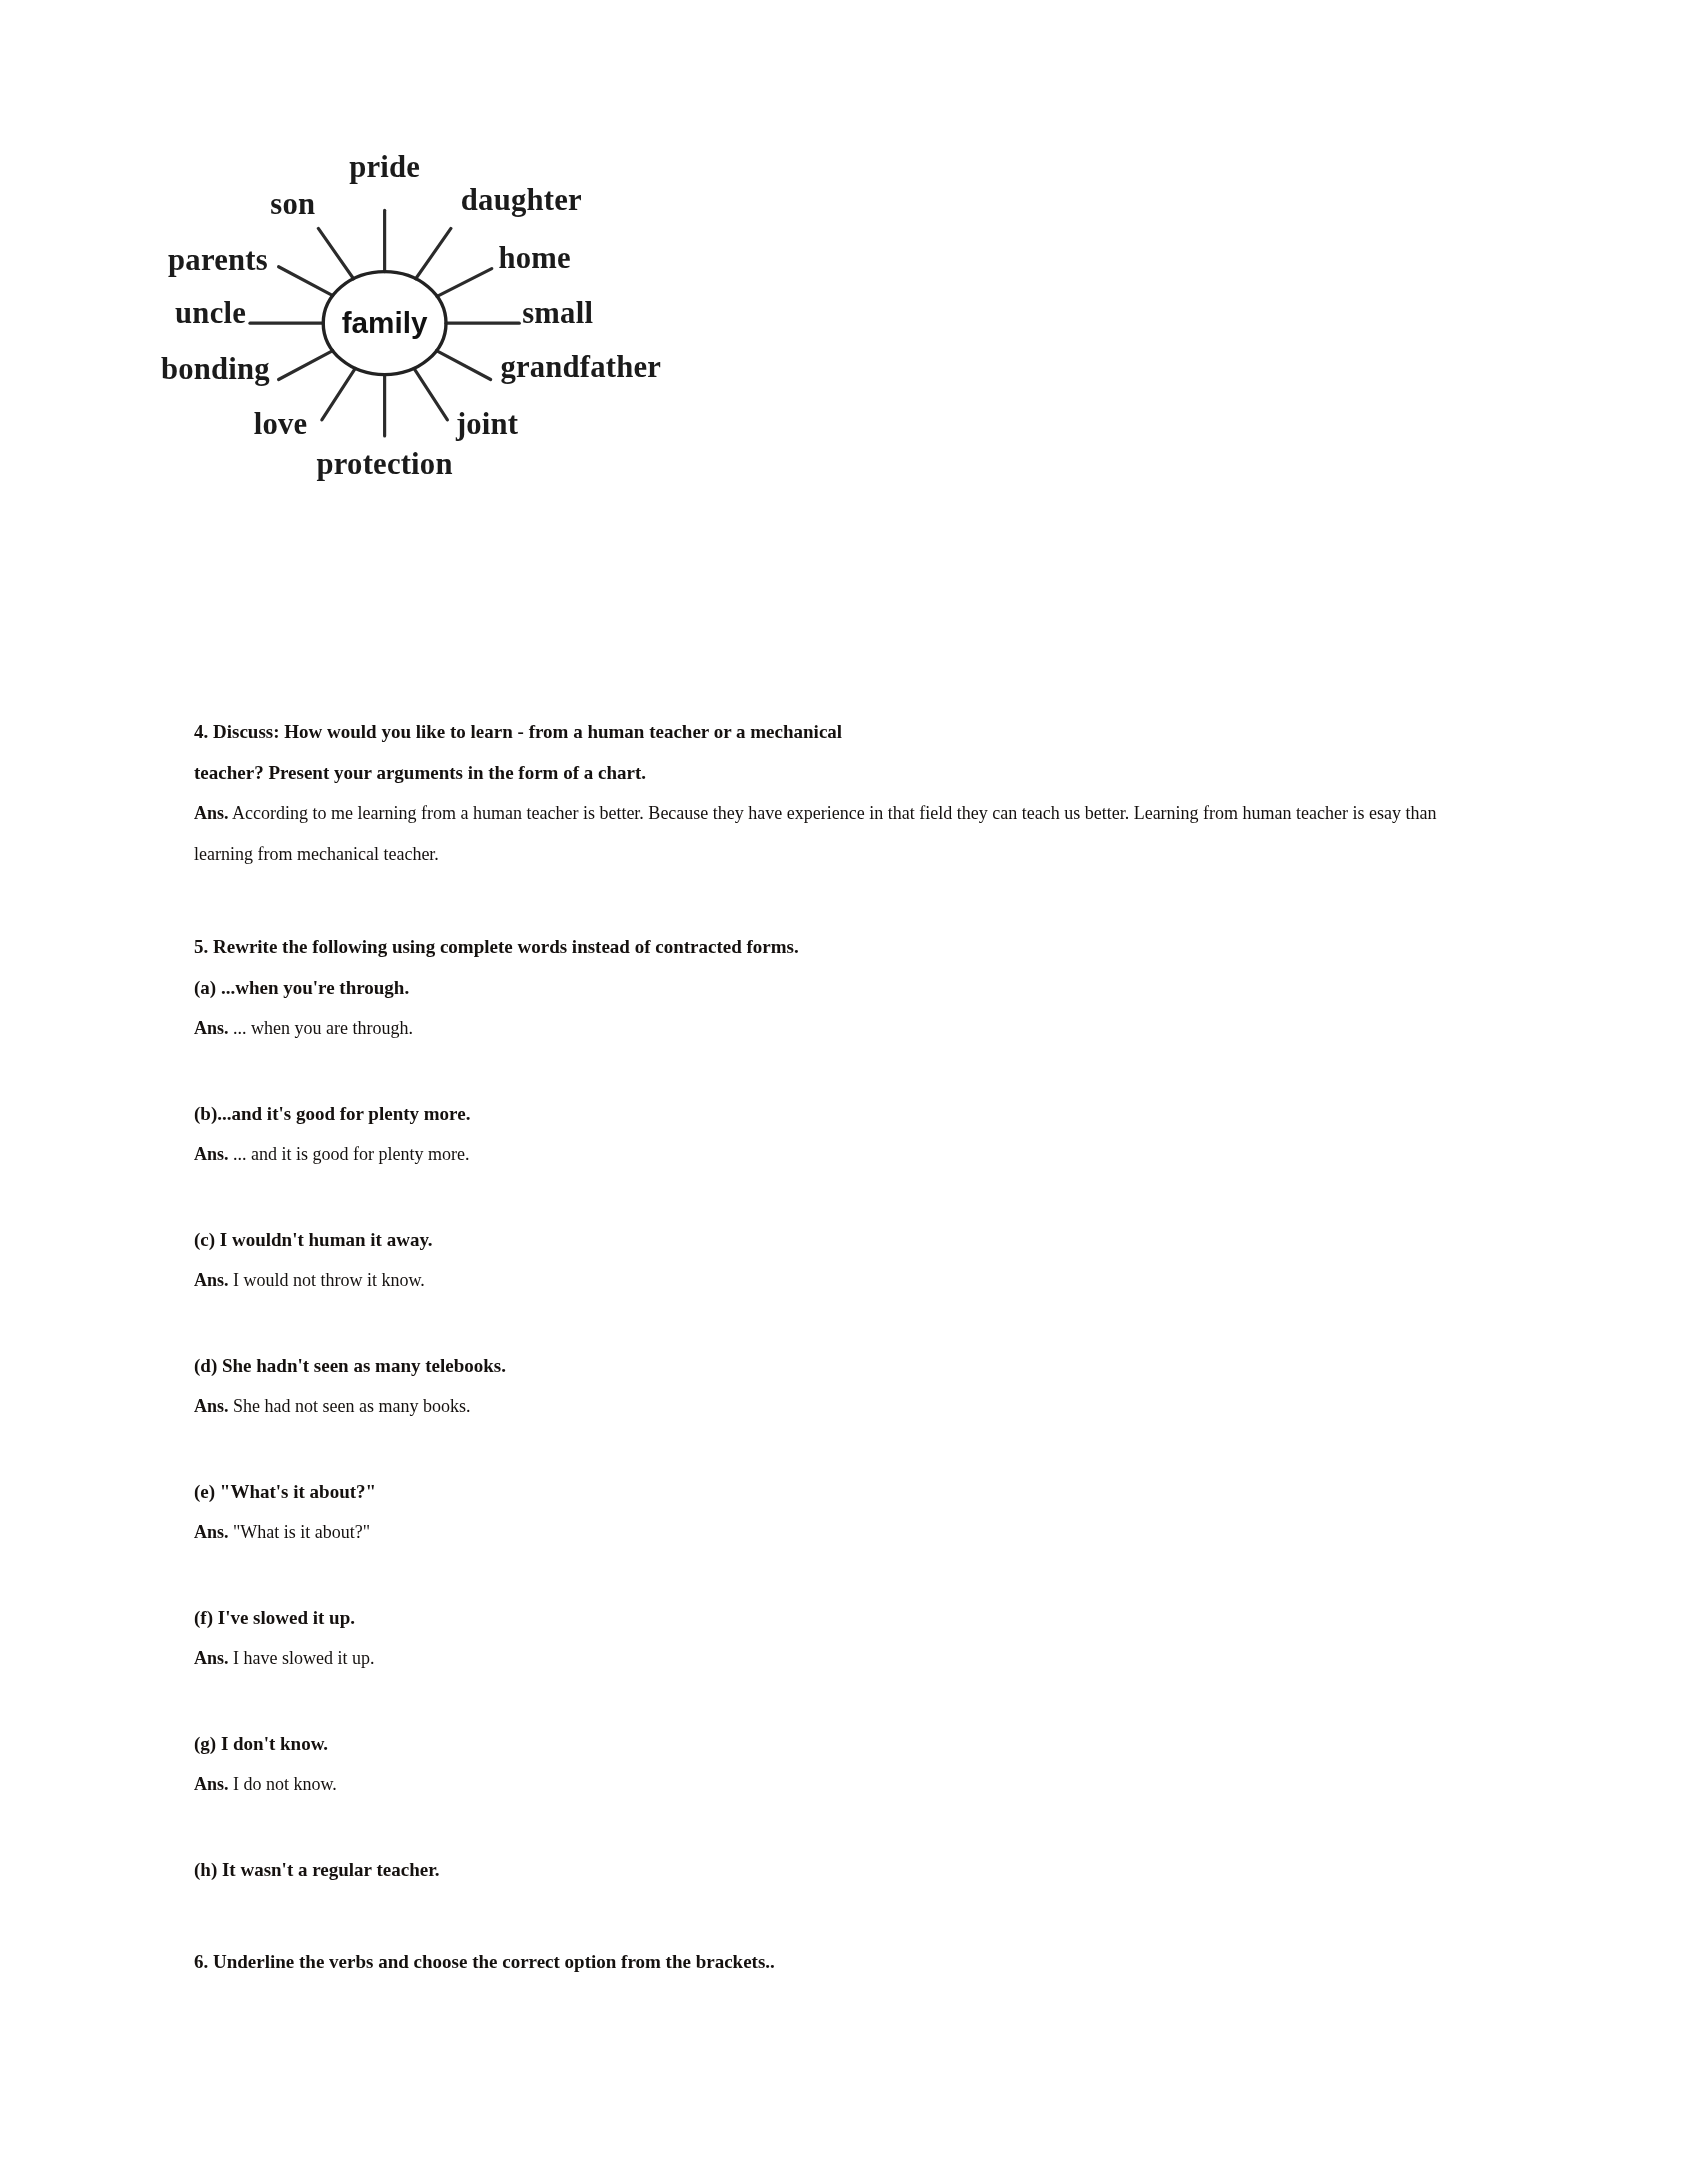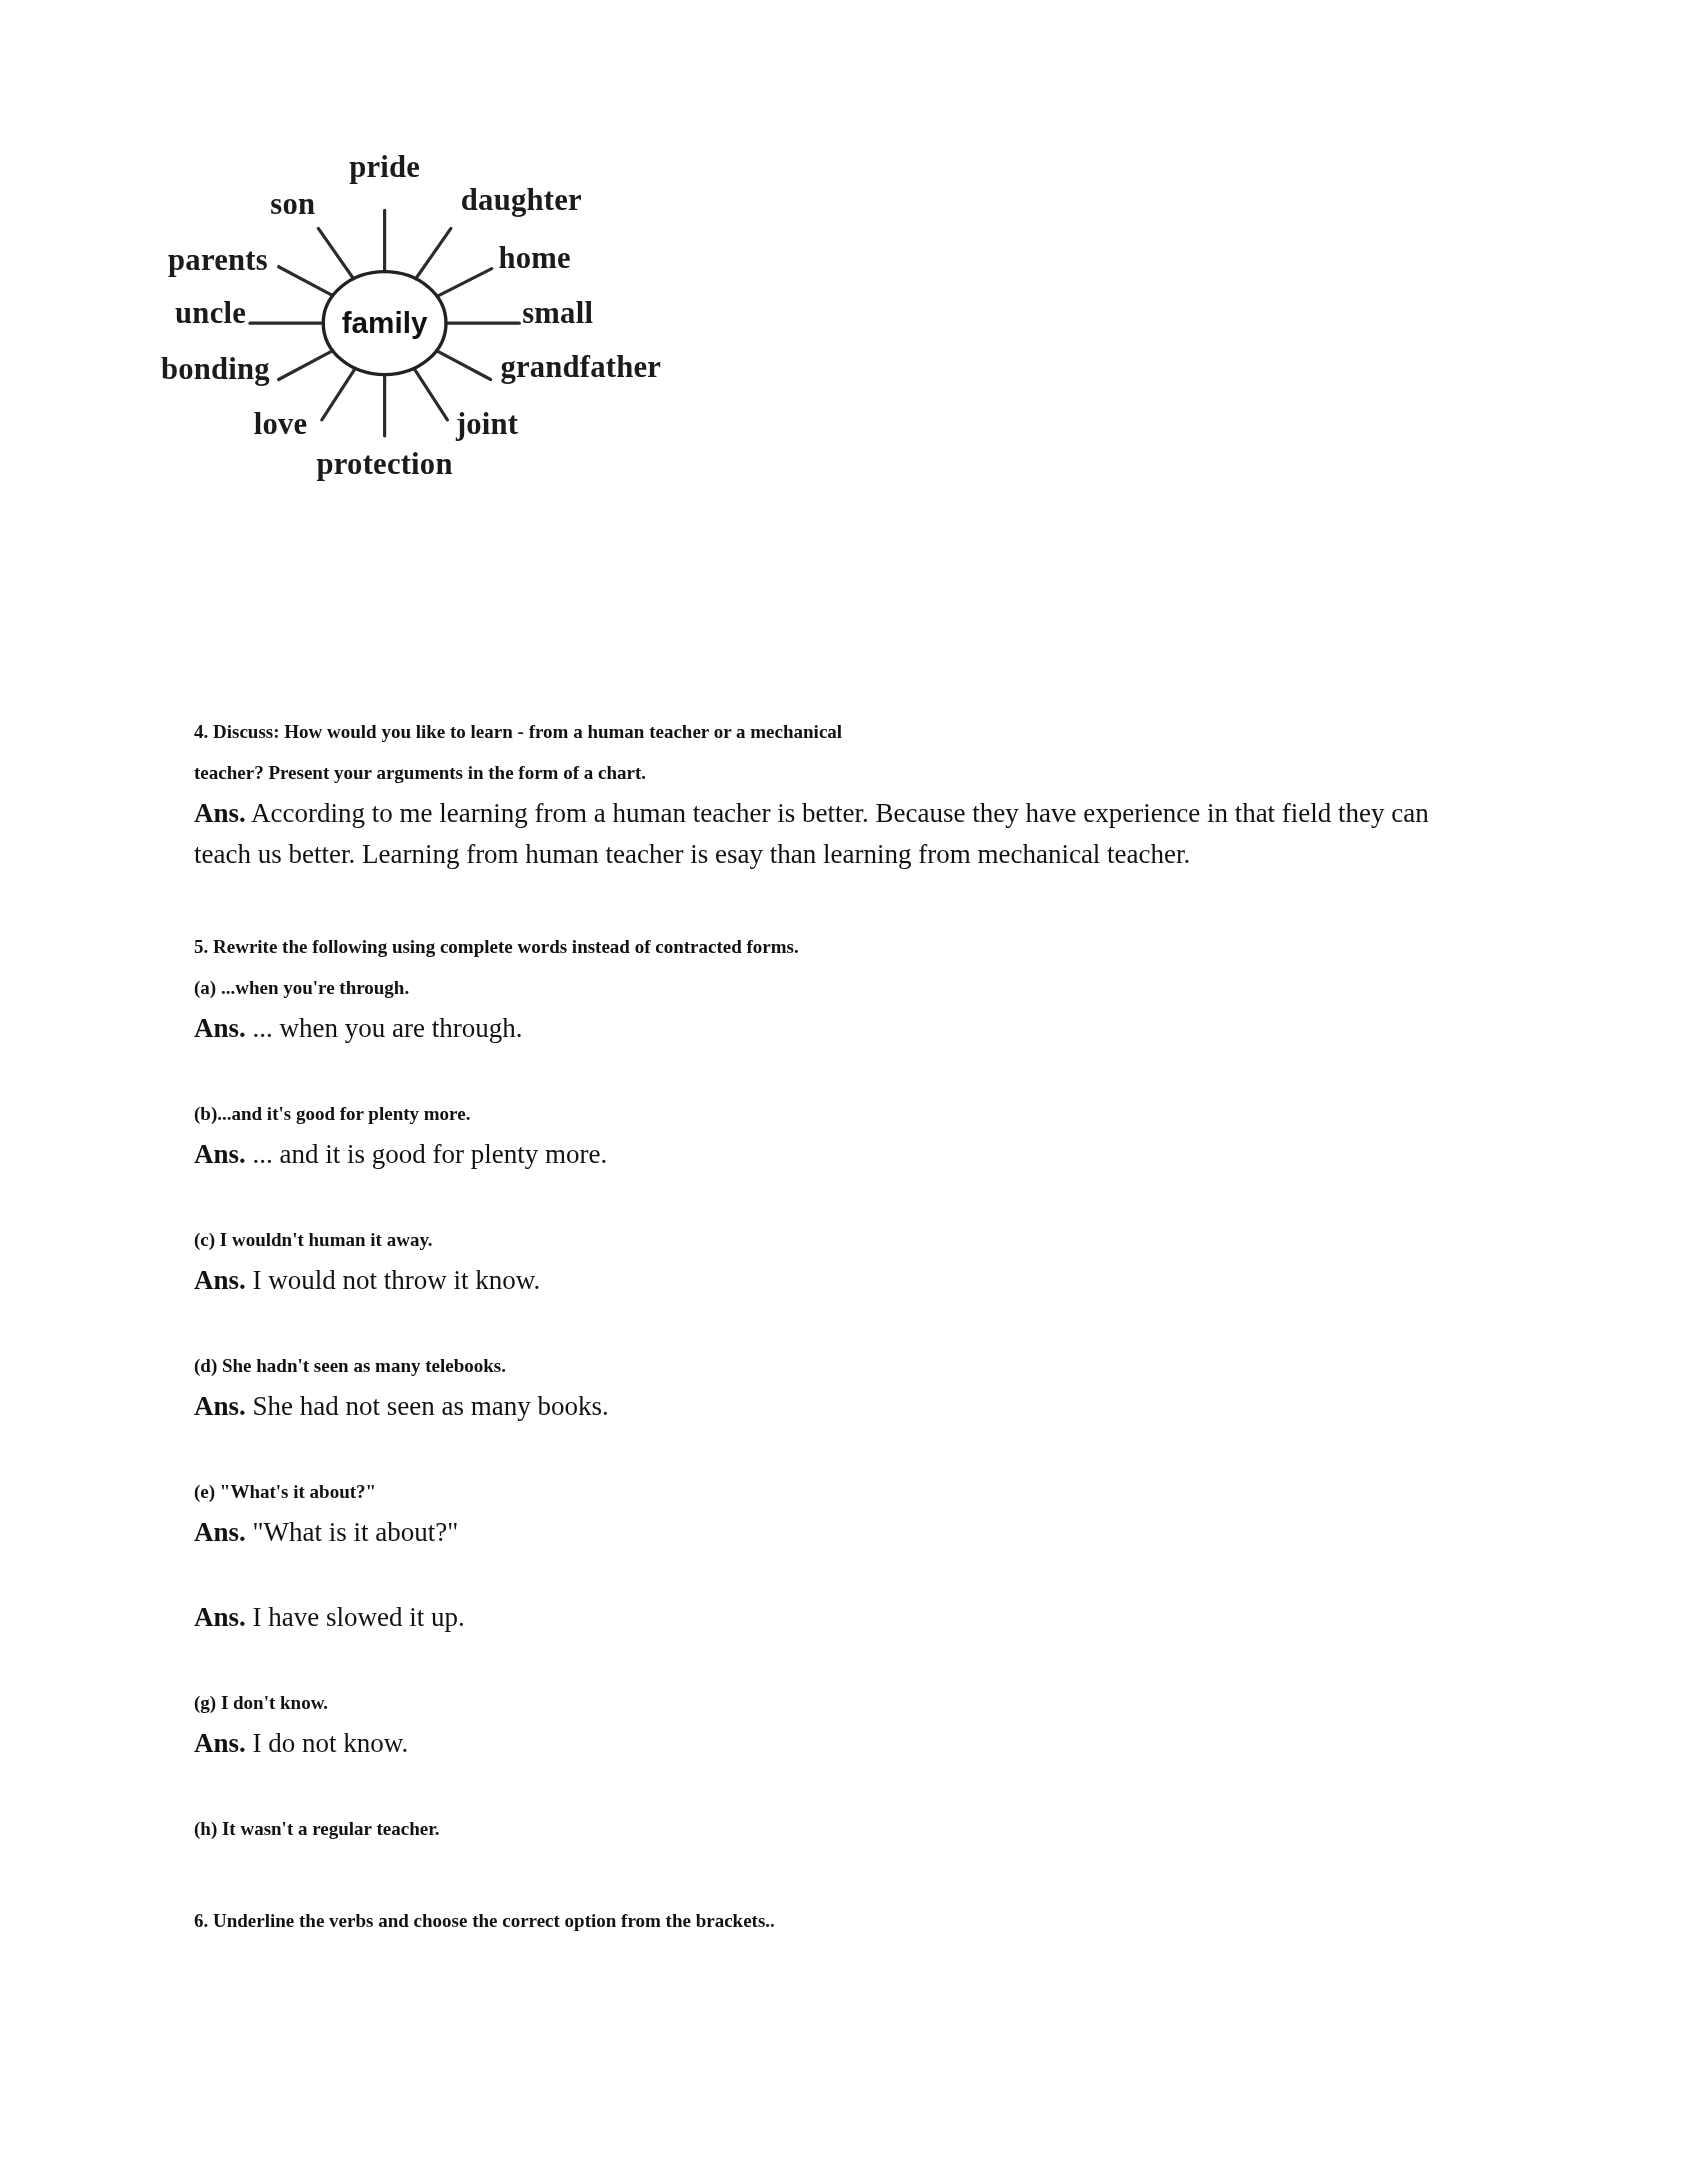--- a/index.html
+++ b/index.html
@@ -76,21 +76,21 @@
   .line {
     font-size: 19px;
     line-height: 41px;
     color: #15110f;
     white-space: pre-wrap;
   }
   .line.bold {
     font-weight: 700;
   }
   .ans-line {
-    font-size: 27px;
+    font-size: 18px;
     line-height: 41px;
     color: #15110f;
   }
   .ans-tag {
     font-weight: 700;
   }
   .ans-text {
     font-weight: 400;
   }
   .gap-md { height: 44px; }
@@ -162,20 +162,21 @@
 
       <div class="gap-md"></div>
       <div class="line bold">(d) She hadn't seen as many telebooks.</div>
       <div class="ans-line"><span class="ans-tag">Ans.</span><span class="ans-text"> She had not seen as many books.</span></div>
 
       <div class="gap-md"></div>
       <div class="line bold">(e) "What's it about?"</div>
       <div class="ans-line"><span class="ans-tag">Ans.</span><span class="ans-text"> "What is it about?"</span></div>
 
       <div class="gap-md"></div>
+      <div class="line bold">(f) I've slowed it up.</div>
       <div class="ans-line"><span class="ans-tag">Ans.</span><span class="ans-text"> I have slowed it up.</span></div>
 
       <div class="gap-md"></div>
       <div class="line bold">(g) I don't know.</div>
       <div class="ans-line"><span class="ans-tag">Ans.</span><span class="ans-text"> I do not know.</span></div>
 
       <div class="gap-md"></div>
       <div class="line bold">(h) It wasn't a regular teacher.</div>
     </div>
 

